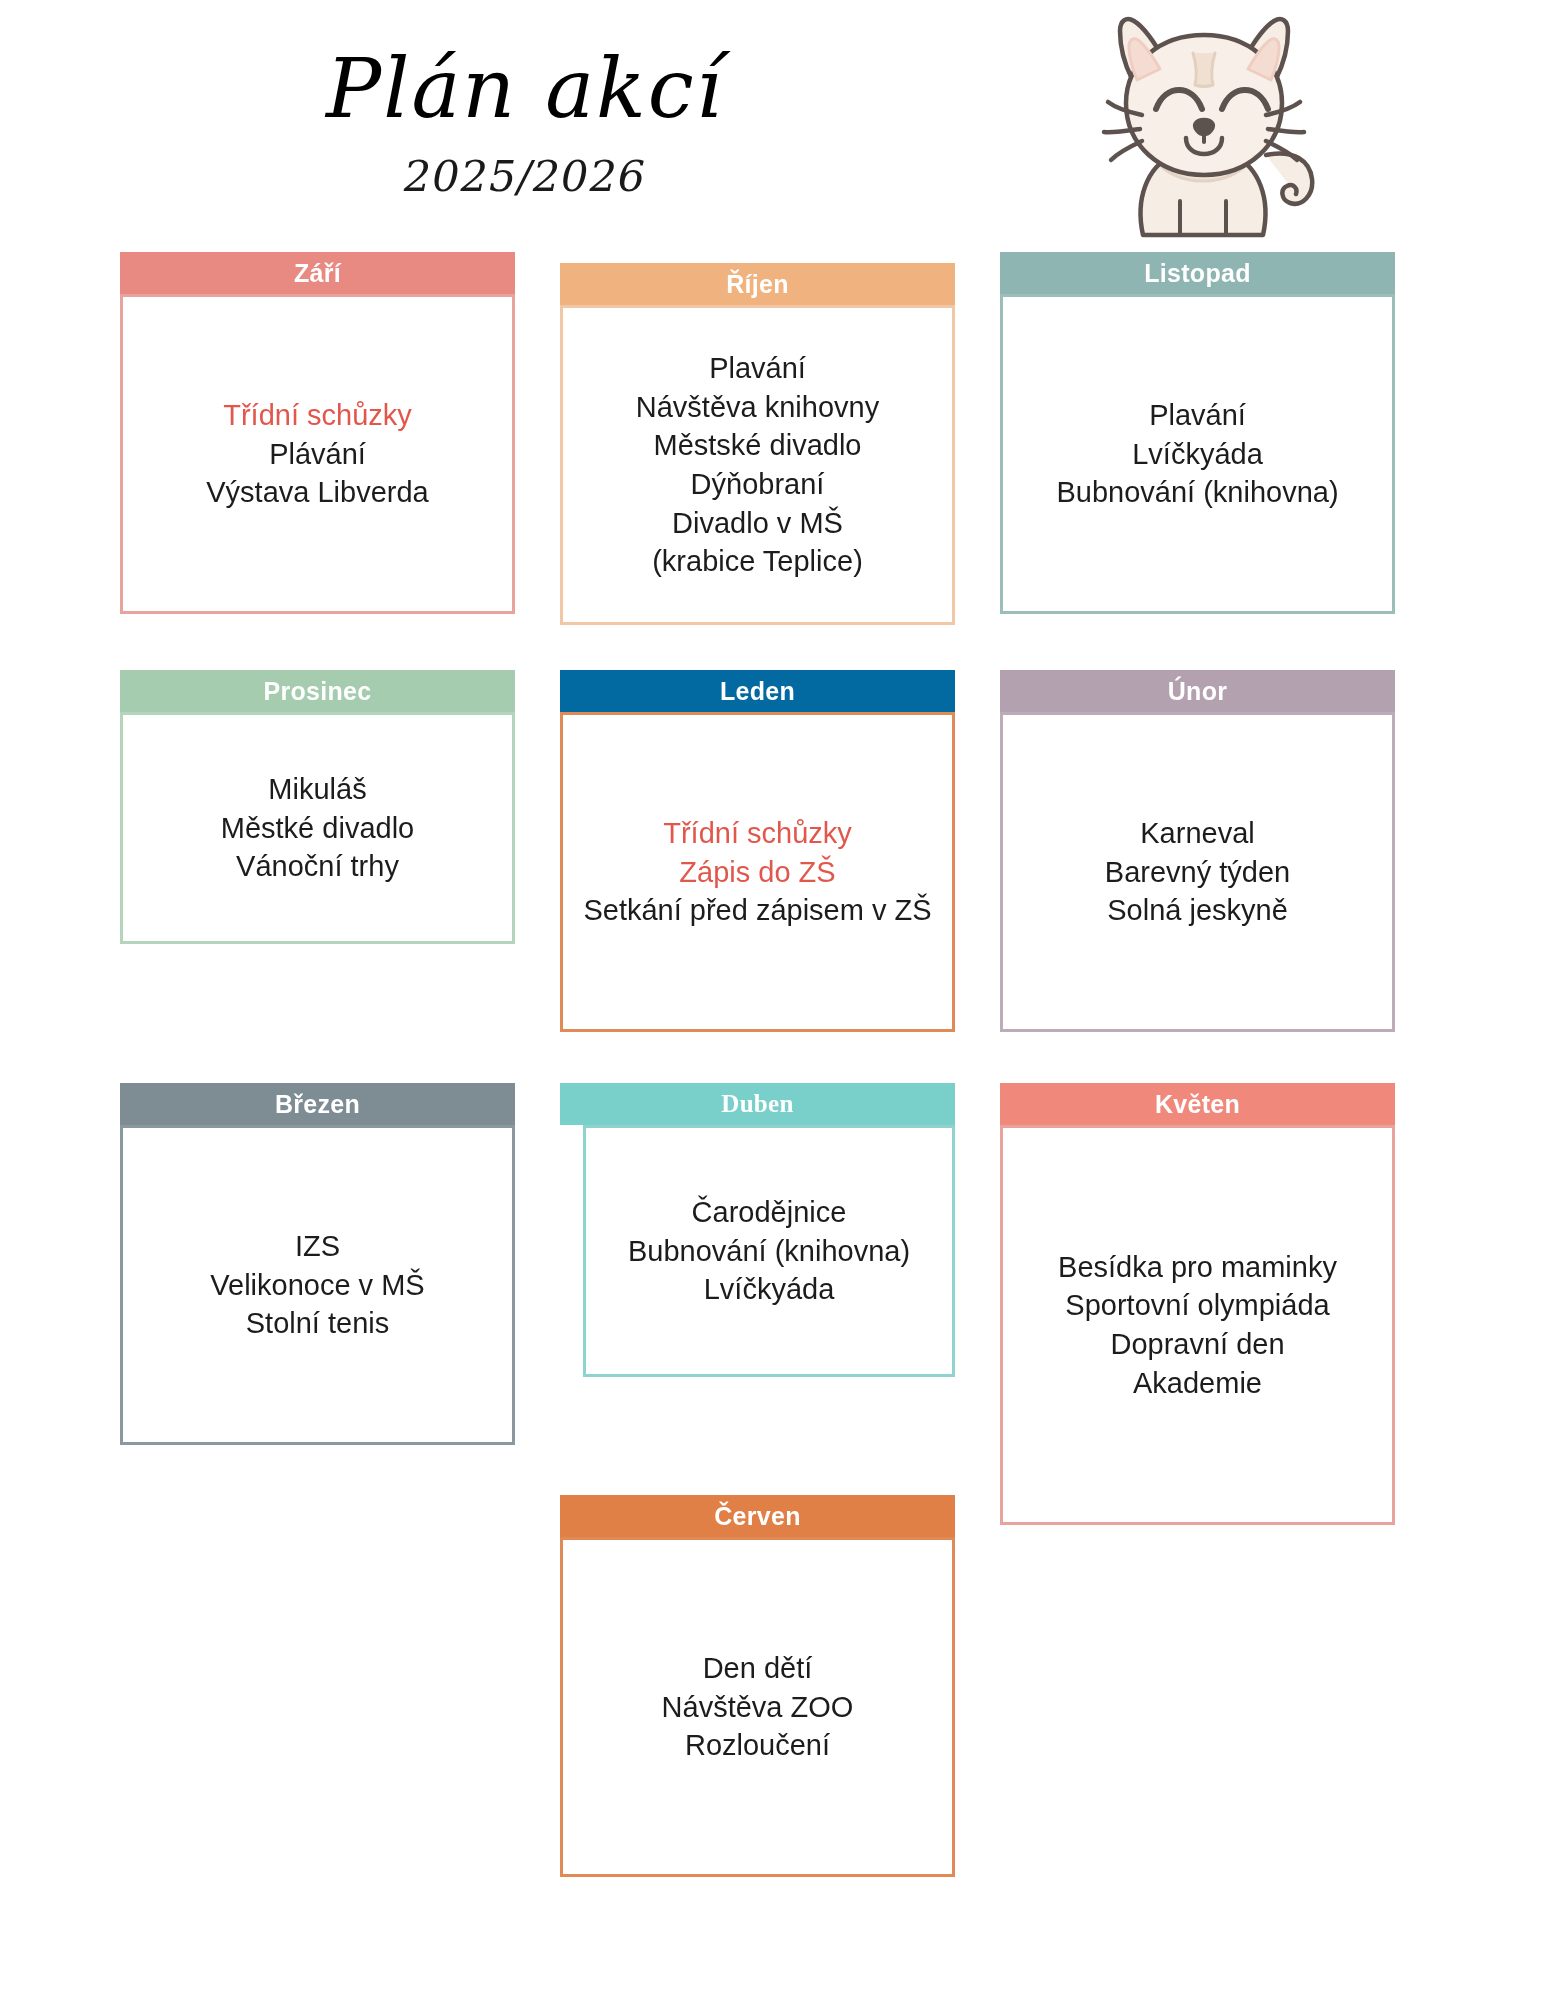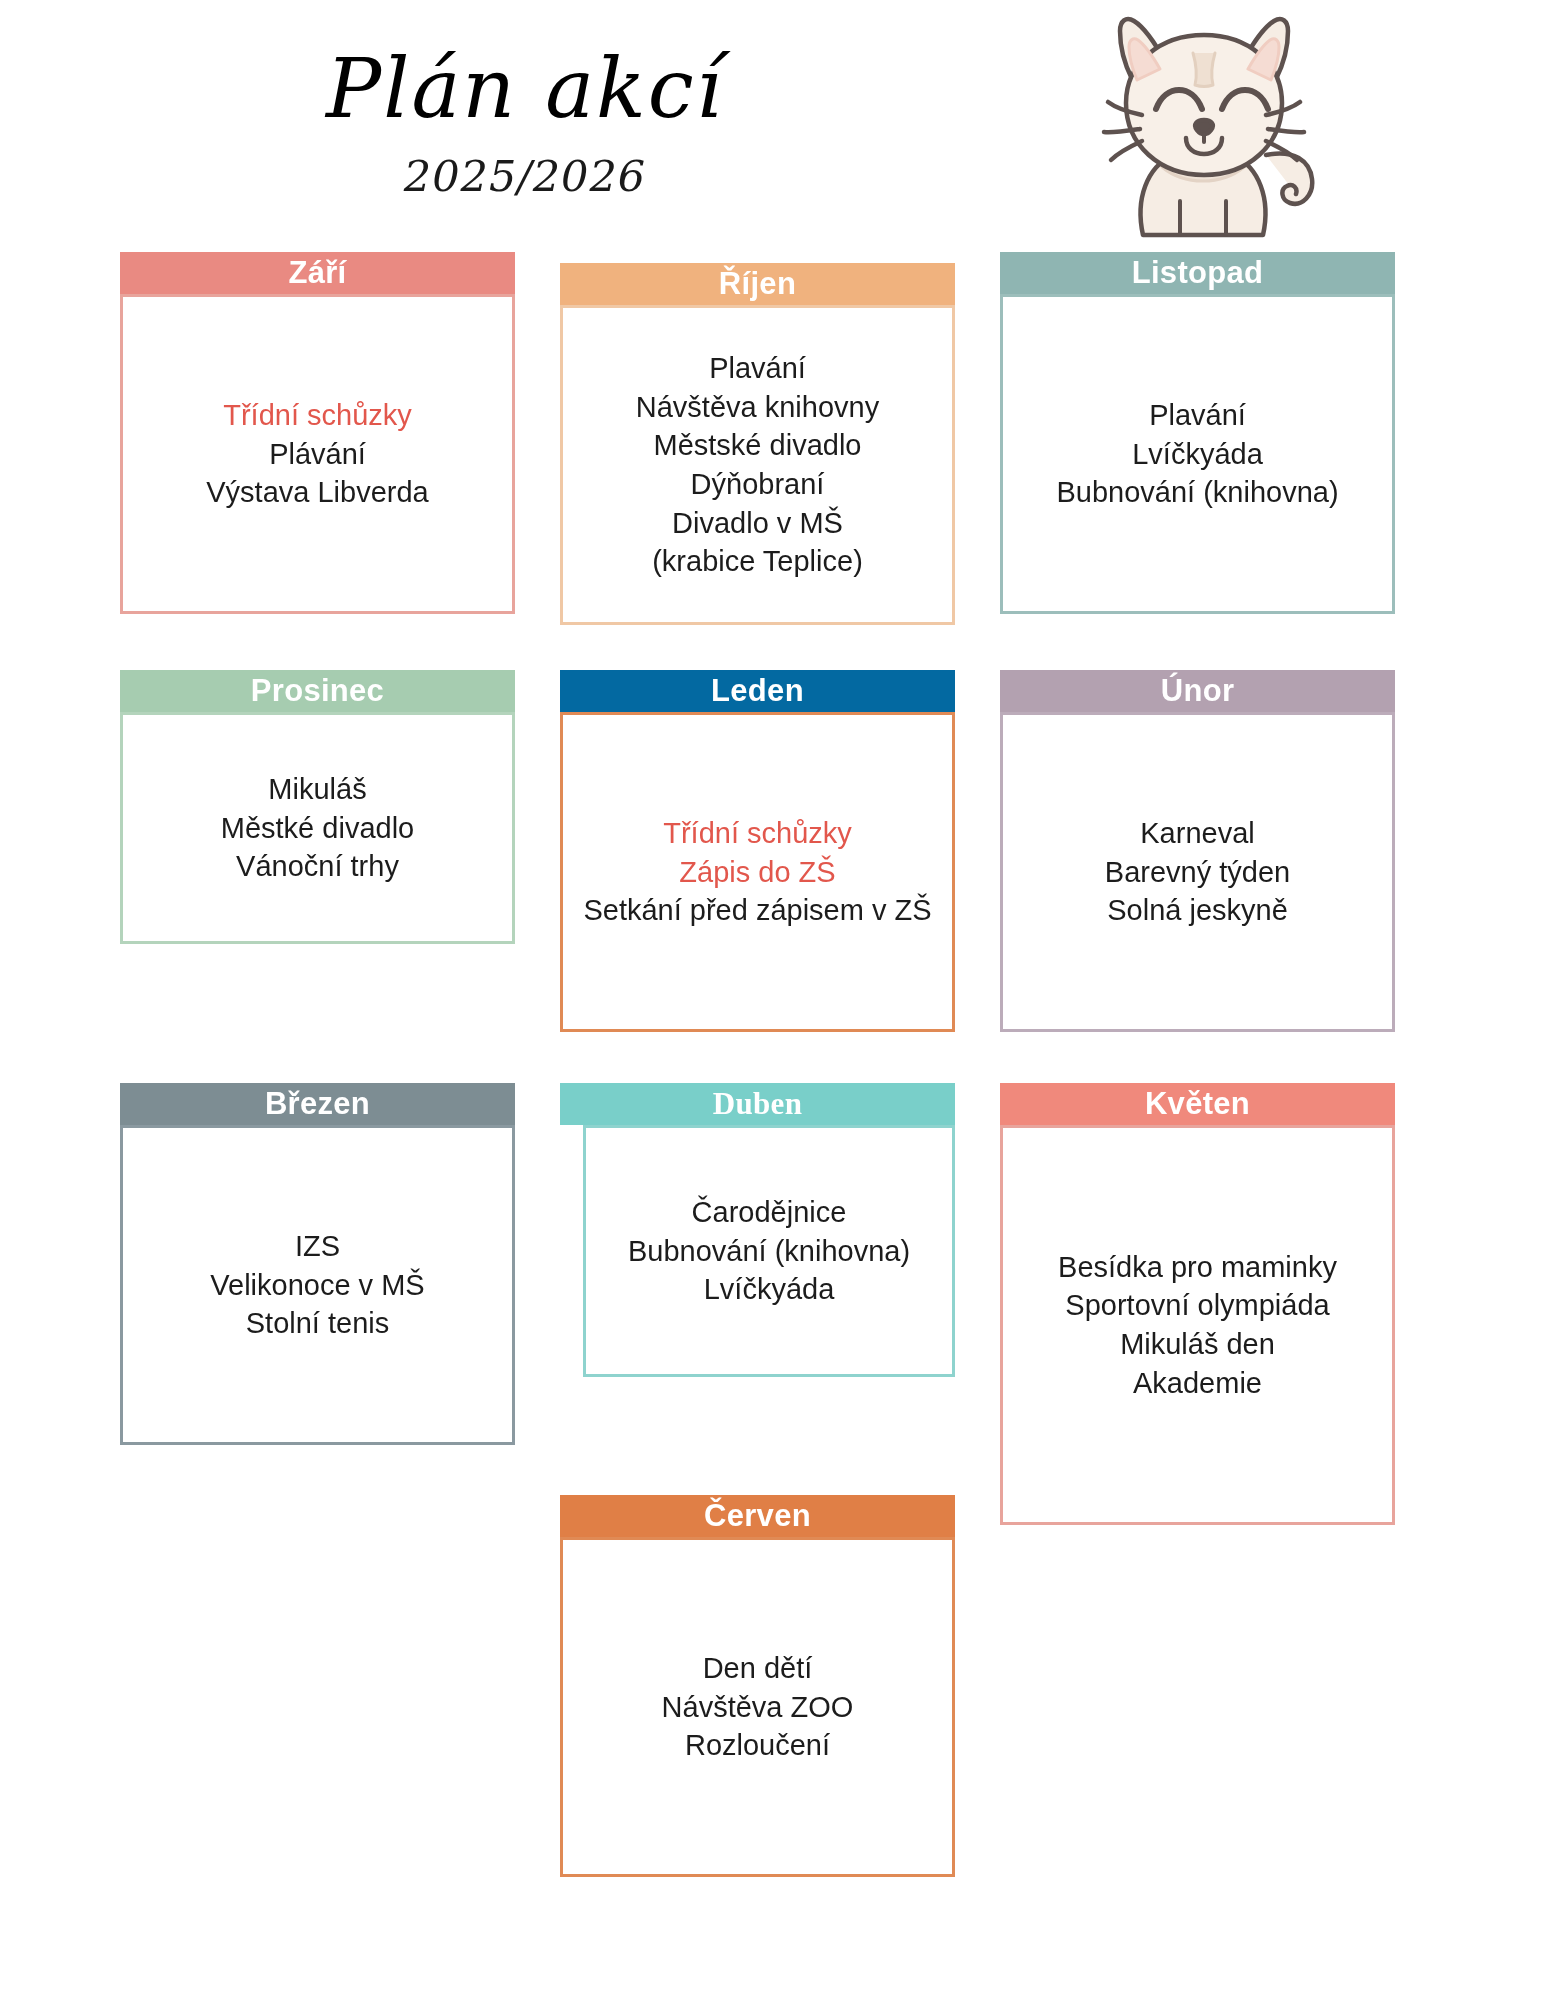--- a/index.html
+++ b/index.html
@@ -73,21 +73,21 @@
     width: 1545px;
     height: 2000px;
   }
   .month-block { position: absolute; }
   .month-header {
     height: 42px;
     line-height: 42px;
     text-align: center;
     color: #ffffff;
     font-weight: bold;
-    font-size: 31px;
+    font-size: 25px;
     letter-spacing: 0.3px;
     font-family: "Liberation Sans", sans-serif;
   }
   .month-body {
     border: 3px solid #cccccc;
     background: #ffffff;
     box-sizing: border-box;
     display: flex;
     flex-direction: column;
     align-items: center;
@@ -230,21 +230,21 @@
       <div class="event-line">Bubnování (knihovna)</div>
       <div class="event-line">Lvíčkyáda</div>
     </div>
   </div>
 
   <div class="month-block" style="left:1000px; top:1083px; width:395px;">
     <div class="month-header" style="background: rgb(240, 137, 124);">Květen</div>
     <div class="month-body" style="height: 400px; border-color: rgb(232, 164, 156);">
       <div class="event-line">Besídka pro maminky</div>
       <div class="event-line">Sportovní olympiáda</div>
-      <div class="event-line">Mikuláš den</div>
+      <div class="event-line">Dopravní den</div>
       <div class="event-line">Akademie</div>
     </div>
   </div>
 
   <div class="month-block" style="left:560px; top:1495px; width:395px;">
     <div class="month-header" style="background: rgb(224, 127, 70);">Červen</div>
     <div class="month-body" style="height: 340px; border-color: rgb(224, 138, 85);">
       <div class="event-line">Den dětí</div>
       <div class="event-line">Návštěva ZOO</div>
       <div class="event-line">Rozloučení</div>

